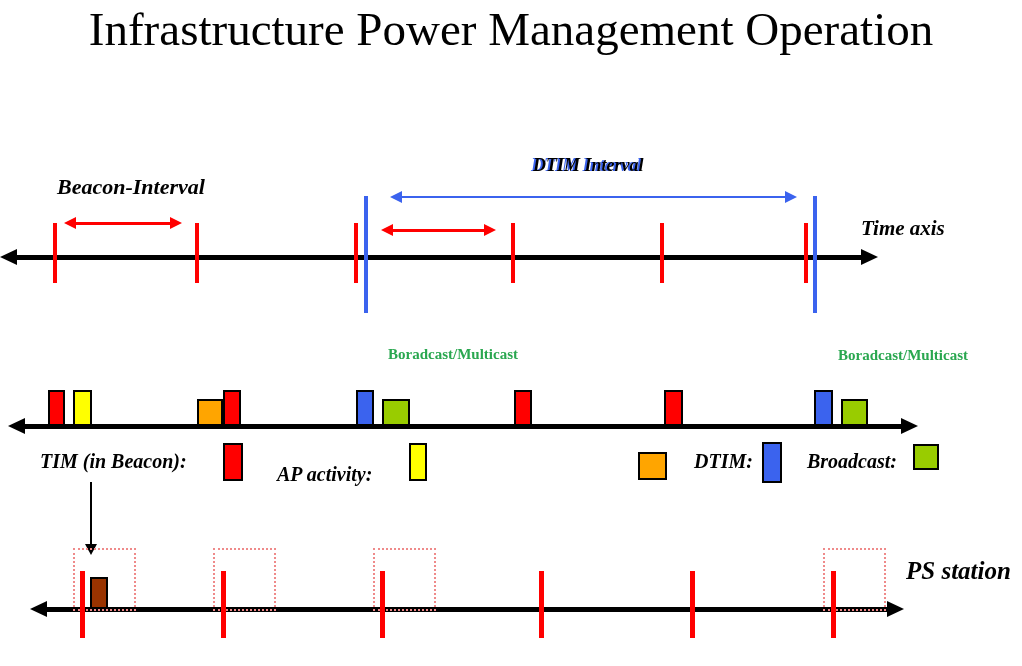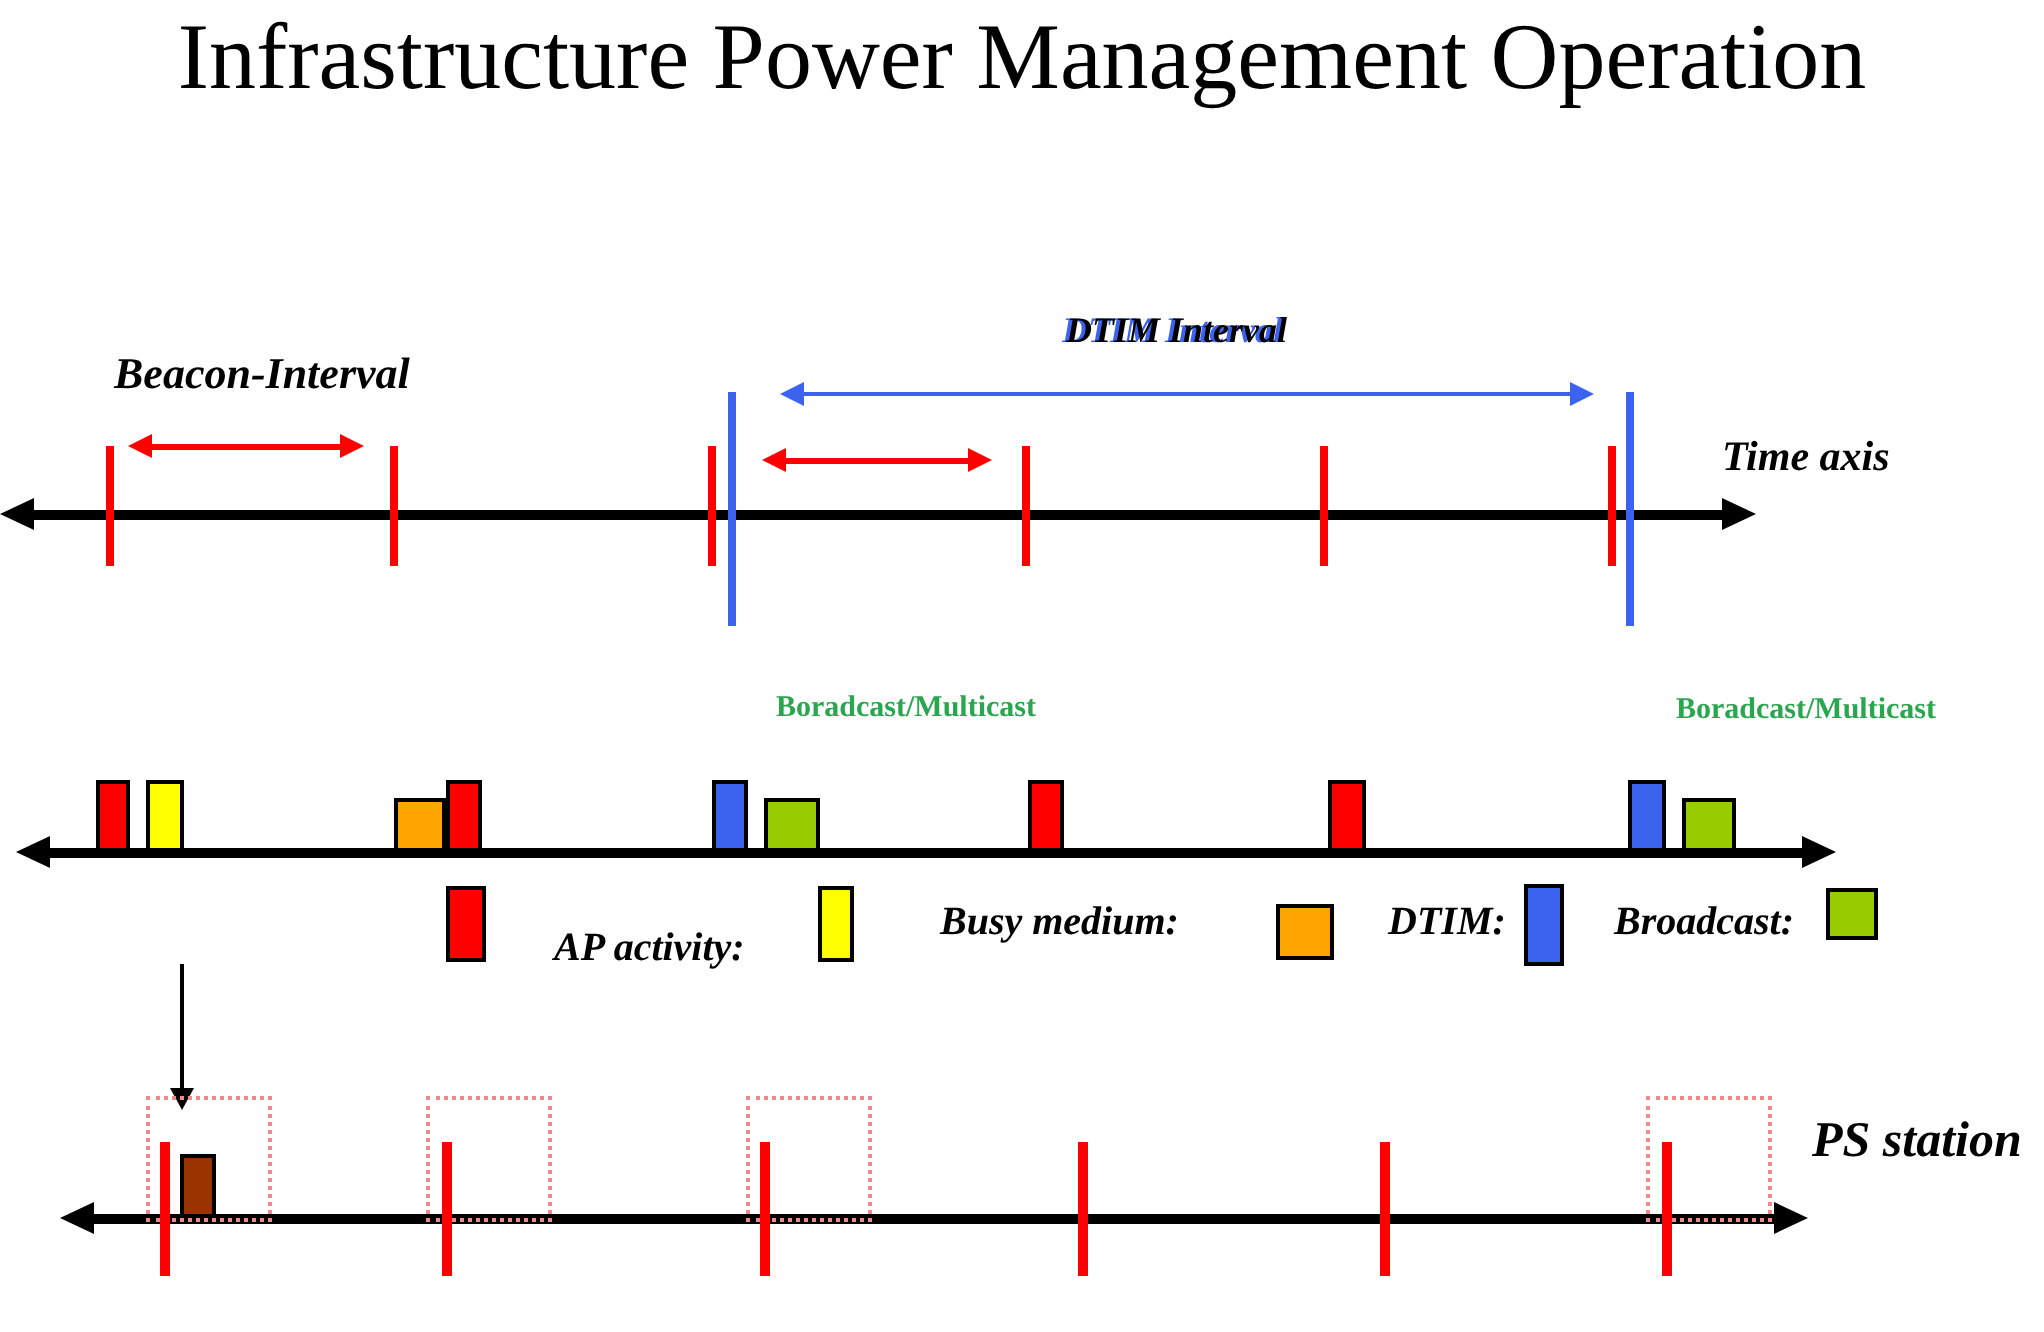--- a/index.html
+++ b/index.html
@@ -90,24 +90,24 @@
     <div style="position: absolute; left: 48px; top: 390px; width: 17px; height: 36px; background: rgb(255, 0, 0); border: 2px solid rgb(0, 0, 0); box-sizing: border-box;"></div>
     <div style="position: absolute; left: 73px; top: 390px; width: 19px; height: 36px; background: rgb(255, 255, 0); border: 2px solid rgb(0, 0, 0); box-sizing: border-box;"></div>
     <div style="position: absolute; left: 197px; top: 399px; width: 26px; height: 27px; background: rgb(255, 165, 0); border: 2px solid rgb(0, 0, 0); box-sizing: border-box;"></div>
     <div style="position: absolute; left: 223px; top: 390px; width: 18px; height: 36px; background: rgb(255, 0, 0); border: 2px solid rgb(0, 0, 0); box-sizing: border-box;"></div>
     <div style="position: absolute; left: 356px; top: 390px; width: 18px; height: 36px; background: rgb(59, 99, 238); border: 2px solid rgb(0, 0, 0); box-sizing: border-box;"></div>
     <div style="position: absolute; left: 382px; top: 399px; width: 28px; height: 27px; background: rgb(153, 204, 0); border: 2px solid rgb(0, 0, 0); box-sizing: border-box;"></div>
     <div style="position: absolute; left: 514px; top: 390px; width: 18px; height: 36px; background: rgb(255, 0, 0); border: 2px solid rgb(0, 0, 0); box-sizing: border-box;"></div>
     <div style="position: absolute; left: 664px; top: 390px; width: 19px; height: 36px; background: rgb(255, 0, 0); border: 2px solid rgb(0, 0, 0); box-sizing: border-box;"></div>
     <div style="position: absolute; left: 814px; top: 390px; width: 19px; height: 36px; background: rgb(59, 99, 238); border: 2px solid rgb(0, 0, 0); box-sizing: border-box;"></div>
     <div style="position: absolute; left: 841px; top: 399px; width: 27px; height: 27px; background: rgb(153, 204, 0); border: 2px solid rgb(0, 0, 0); box-sizing: border-box;"></div>
+    <div class="lbl legend-lbl" style="position: absolute; left: 40px; top: 450px;">TIM (in Beacon):</div>
     <div style="position: absolute; left: 223px; top: 443px; width: 20px; height: 38px; background: rgb(255, 0, 0); border: 2px solid rgb(0, 0, 0); box-sizing: border-box;"></div>
     <div class="lbl legend-lbl" style="position: absolute; left: 277px; top: 450px; margin-top: 13px;">AP activity:</div>
     <div style="position: absolute; left: 409px; top: 443px; width: 18px; height: 38px; background: rgb(255, 255, 0); border: 2px solid rgb(0, 0, 0); box-sizing: border-box;"></div>
-    <div class="lbl legend-lbl" style="position: absolute; left: 470px; top: 450px;">Busy medium:</div>
     <div style="position: absolute; left: 638px; top: 452px; width: 29px; height: 28px; background: rgb(255, 165, 0); border: 2px solid rgb(0, 0, 0); box-sizing: border-box;"></div>
     <div class="lbl legend-lbl" style="position: absolute; left: 694px; top: 450px;">DTIM:</div>
     <div style="position: absolute; left: 762px; top: 442px; width: 20px; height: 41px; background: rgb(59, 99, 238); border: 2px solid rgb(0, 0, 0); box-sizing: border-box;"></div>
     <div class="lbl legend-lbl" style="position: absolute; left: 807px; top: 450px;">Broadcast:</div>
     <div style="position: absolute; left: 913px; top: 444px; width: 26px; height: 26px; background: rgb(153, 204, 0); border: 2px solid rgb(0, 0, 0); box-sizing: border-box;"></div>
     <div style="position: absolute; left: 73px; top: 548px; width: 63px; height: 63px; border: 2px dotted rgb(239, 138, 138); box-sizing: border-box;"></div>
     <div style="position: absolute; left: 213px; top: 548px; width: 63px; height: 63px; border: 2px dotted rgb(239, 138, 138); box-sizing: border-box;"></div>
     <div style="position: absolute; left: 373px; top: 548px; width: 63px; height: 63px; border: 2px dotted rgb(239, 138, 138); box-sizing: border-box;"></div>
     <div style="position: absolute; left: 823px; top: 548px; width: 63px; height: 63px; border: 2px dotted rgb(239, 138, 138); box-sizing: border-box;"></div>
     <div style="position: absolute; left: 80px; top: 571px; width: 5px; height: 67px; background: rgb(255, 0, 0);"></div>

